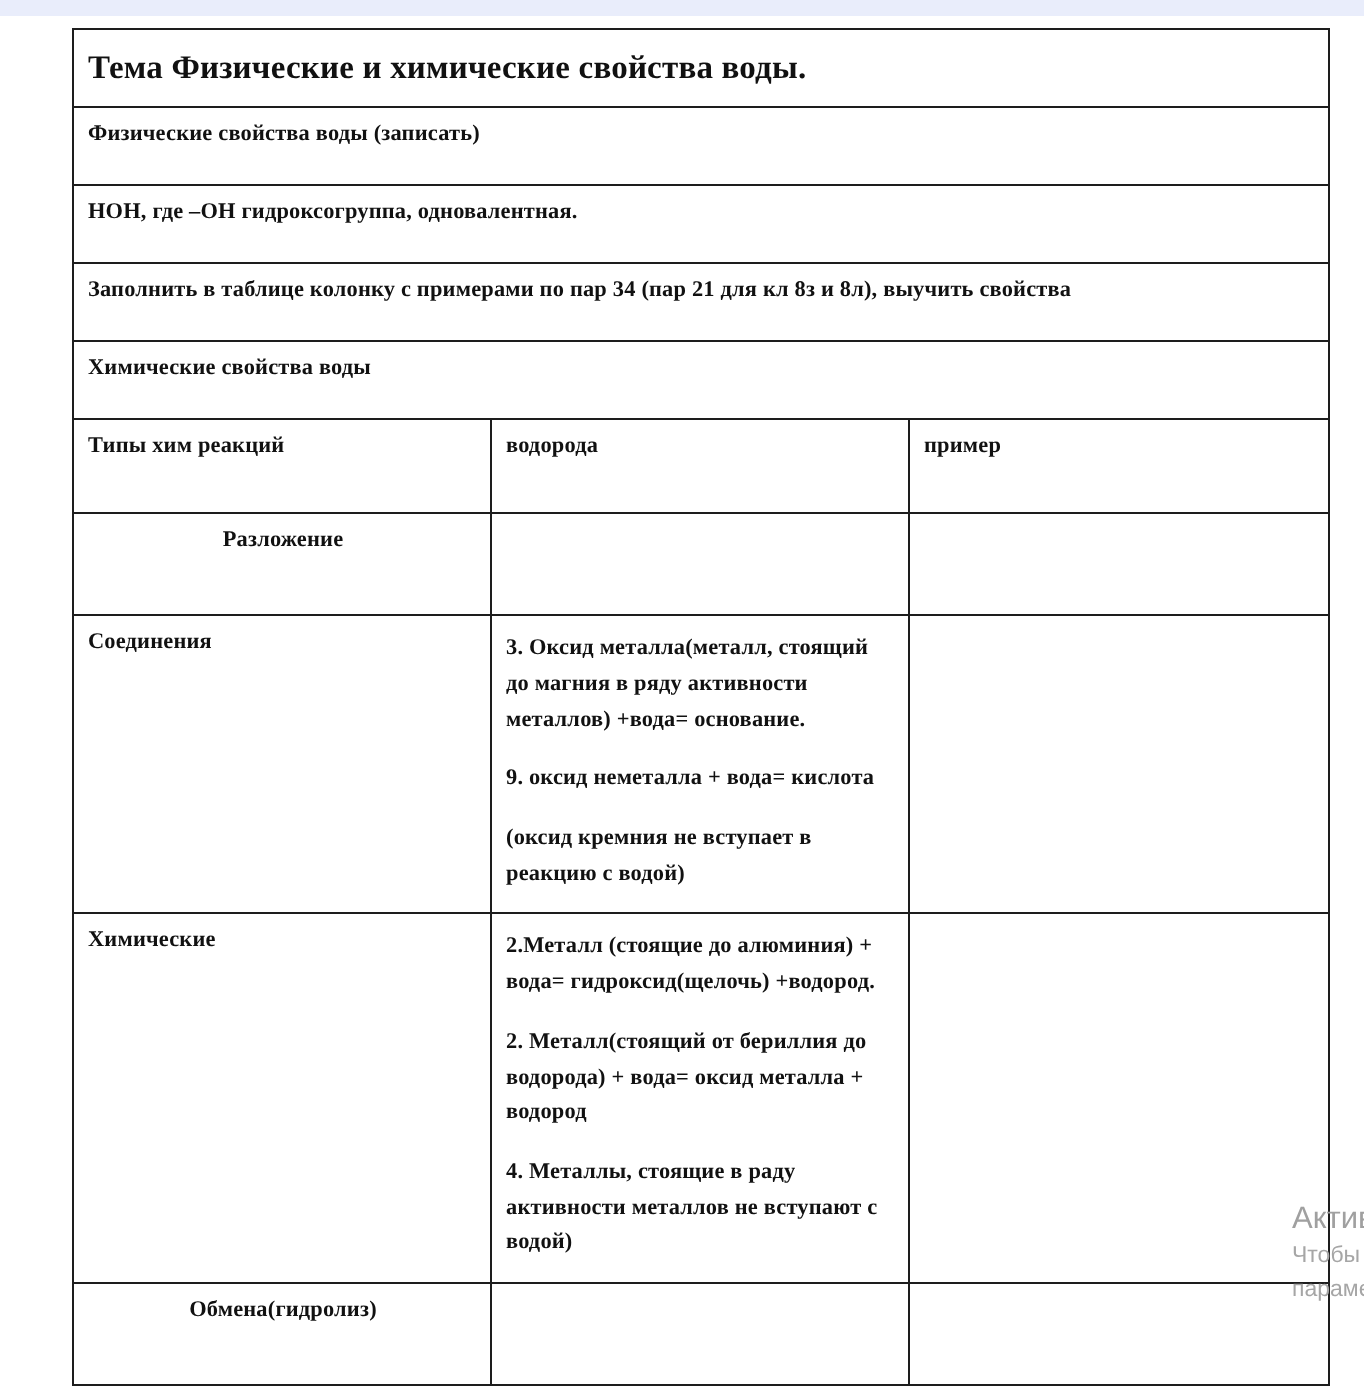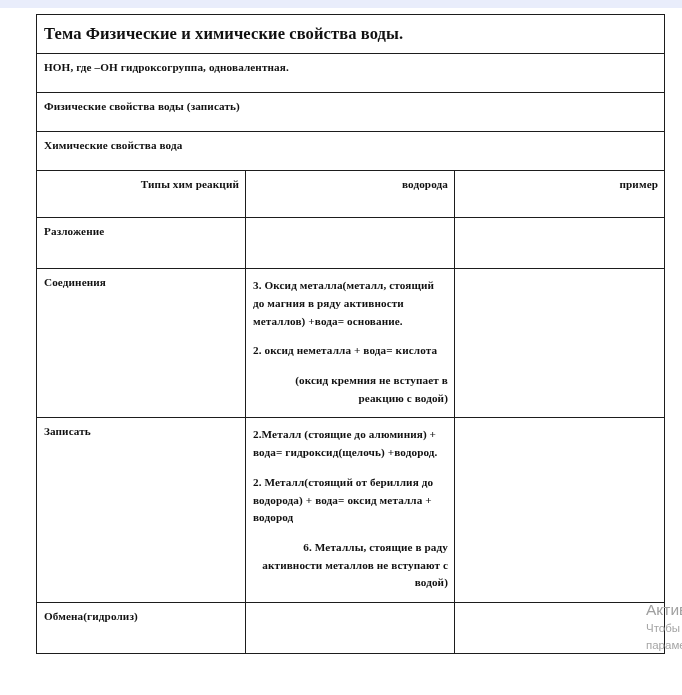--- a/index.html
+++ b/index.html
@@ -74,41 +74,41 @@
     height: 21px;
     padding-top: 8px;
     padding-bottom: 9px;
   }
 
   
   .row-head td {
     height: 24px;
     padding-top: 8px;
     padding-bottom: 14px;
-    text-align: right;
   }
 
   
   .row-short td {
     height: 26px;
     padding-top: 8px;
     padding-bottom: 16px;
+    text-align: center;
   }
 
   
   .row-tall td {
     padding-top: 8px;
     padding-bottom: 10px;
   }
 
   .para {
     margin: 0 0 12px 0;
     line-height: 1.58;
   }
-  .para:last-child { margin-bottom: 0; text-align: right; }
+  .para:last-child { margin-bottom: 0; }
 
   .cell-empty { min-height: 12px; }
 
   
   .activation-watermark {
     position: absolute;
     left: 646px;
     top: 592px;
     width: 200px;
     color: #9a9a9a;
@@ -143,60 +143,63 @@
       <col class="col-c">
     </colgroup>
     <tbody>
 
       <tr class="row-title">
         <td colspan="3">Тема Физические и химические свойства воды.</td>
       </tr>
 
 
       <tr class="row-line">
+        <td colspan="3">Физические свойства воды (записать)</td>
+      </tr>
+
+      <tr class="row-line">
         <td colspan="3">HOH, где –ОН гидроксогруппа, одновалентная.</td>
       </tr>
 
       <tr class="row-line">
-        <td colspan="3">Физические свойства воды (записать)</td>
-      </tr>
-
-
-      <tr class="row-line">
-        <td colspan="3">Химические свойства вода</td>
+        <td colspan="3">Заполнить в таблице колонку с примерами по пар 34 (пар 21 для кл 8з и 8л), выучить свойства</td>
+      </tr>
+
+      <tr class="row-line">
+        <td colspan="3">Химические свойства воды</td>
       </tr>
 
       <tr class="row-head">
         <td>Типы хим реакций</td>
         <td>водорода</td>
         <td>пример</td>
       </tr>
 
       <tr class="row-short">
         <td>Разложение</td>
         <td class="cell-empty"></td>
         <td class="cell-empty"></td>
       </tr>
 
       <tr class="row-tall">
         <td>Соединения</td>
         <td>
           <p class="para">3. Оксид металла(металл, стоящий до магния в ряду активности металлов) +вода= основание.</p>
-          <p class="para">2. оксид неметалла + вода= кислота</p>
+          <p class="para">9. оксид неметалла + вода= кислота</p>
           <p class="para">(оксид кремния не вступает в реакцию с водой)</p>
         </td>
         <td class="cell-empty"></td>
       </tr>
 
       <tr class="row-tall">
-        <td>Записать</td>
+        <td>Химические</td>
         <td>
           <p class="para">2.Металл (стоящие до алюминия) + вода= гидроксид(щелочь) +водород.</p>
           <p class="para">2. Металл(стоящий от бериллия до водорода) + вода= оксид металла + водород</p>
-          <p class="para">6. Металлы, стоящие в раду активности металлов не вступают с водой)</p>
+          <p class="para">4. Металлы, стоящие в раду активности металлов не вступают с водой)</p>
         </td>
         <td class="cell-empty"></td>
       </tr>
 
       <tr class="row-short">
         <td>Обмена(гидролиз)</td>
         <td class="cell-empty"></td>
         <td class="cell-empty"></td>
       </tr>
 

